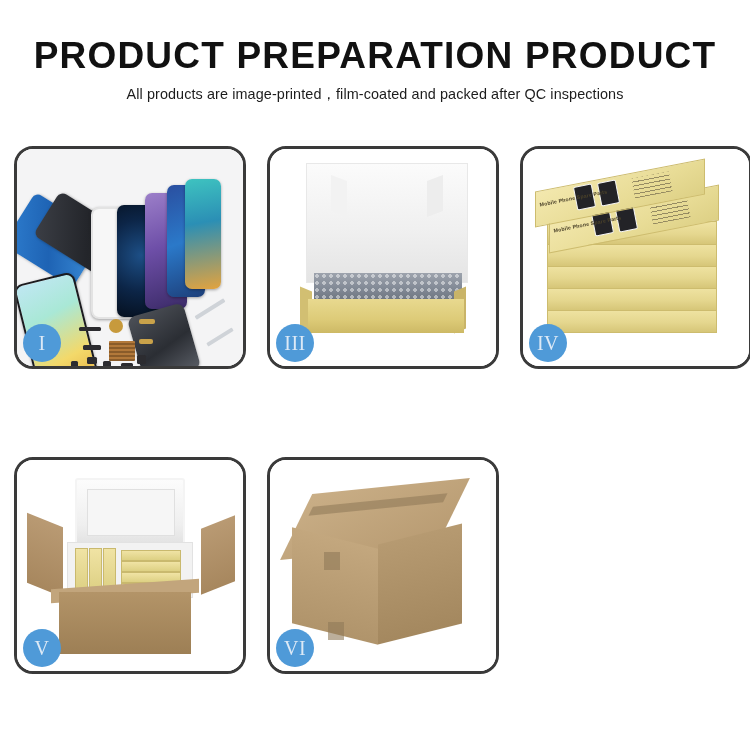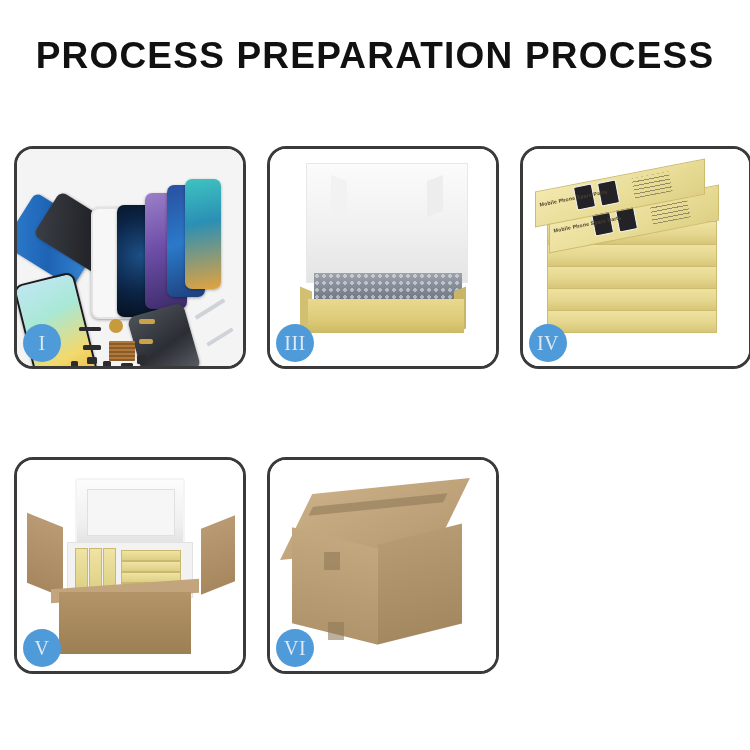--- a/index.html
+++ b/index.html
@@ -388,21 +388,22 @@
     width: 16px; height: 18px;
     background: rgba(144,121,88,0.6);
   }
 </style>
 </head>
 <body>
 
 <div class="page">
 
   <div class="header">
-    <div class="title">PROCESS PREPARATION PROCESS</div>
+    <div class="title">PRODUCT PREPARATION PRODUCT</div>
+    <div class="subtitle">All products are image-printed，film-coated and packed after QC inspections</div>
   </div>
 
   <div class="grid">
 
     <div class="card">
       <div class="card-scene p1">
         <div class="phone ph-a"></div>
         <div class="phone ph-a2"></div>
         <div class="phone ph-b"></div>
         <div class="phone ph-c"></div>

